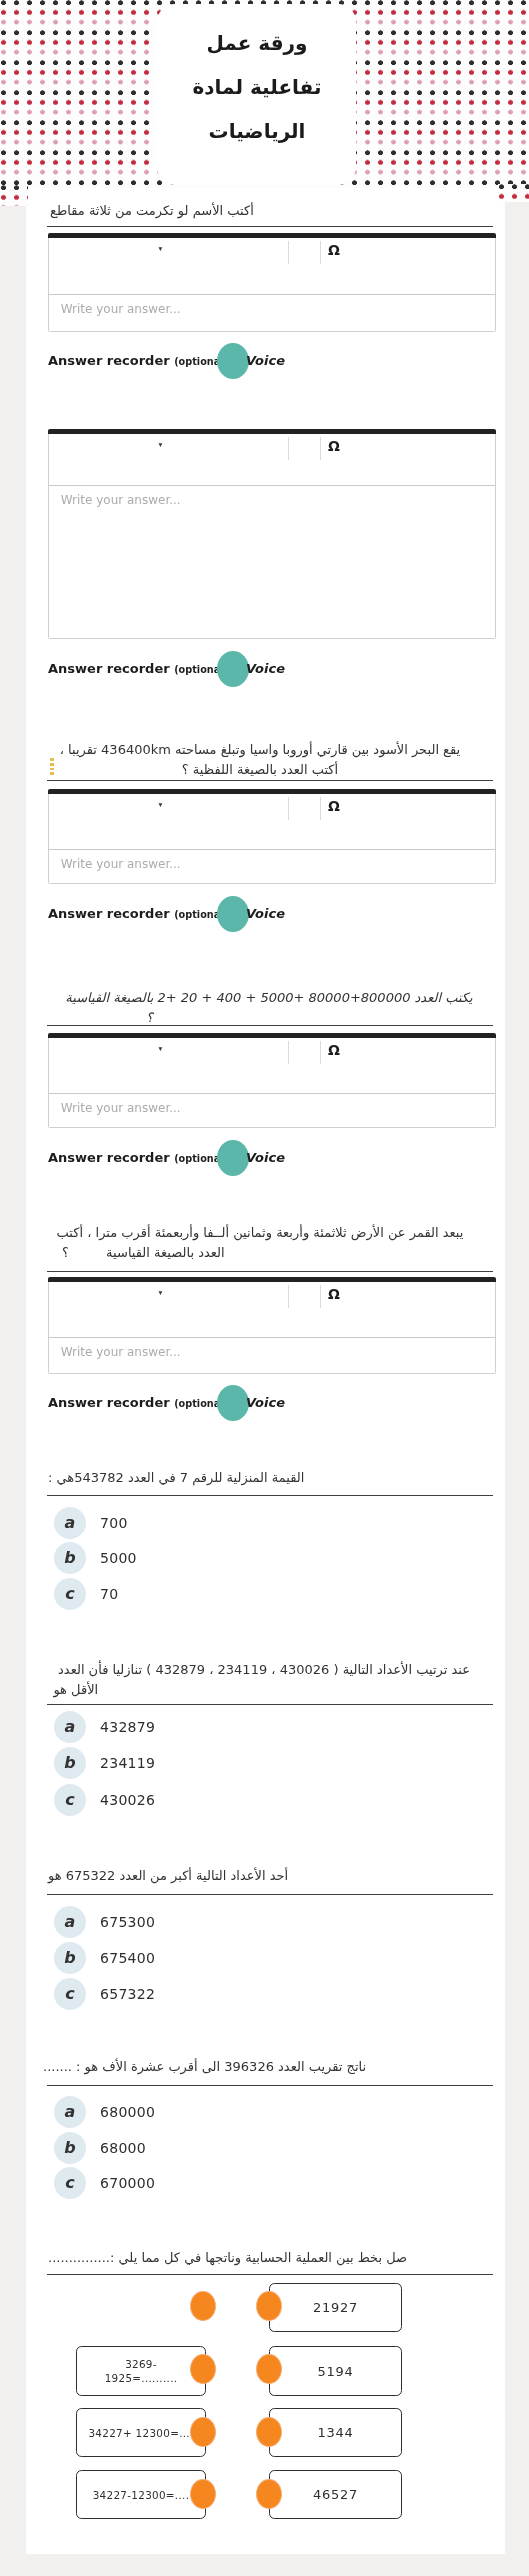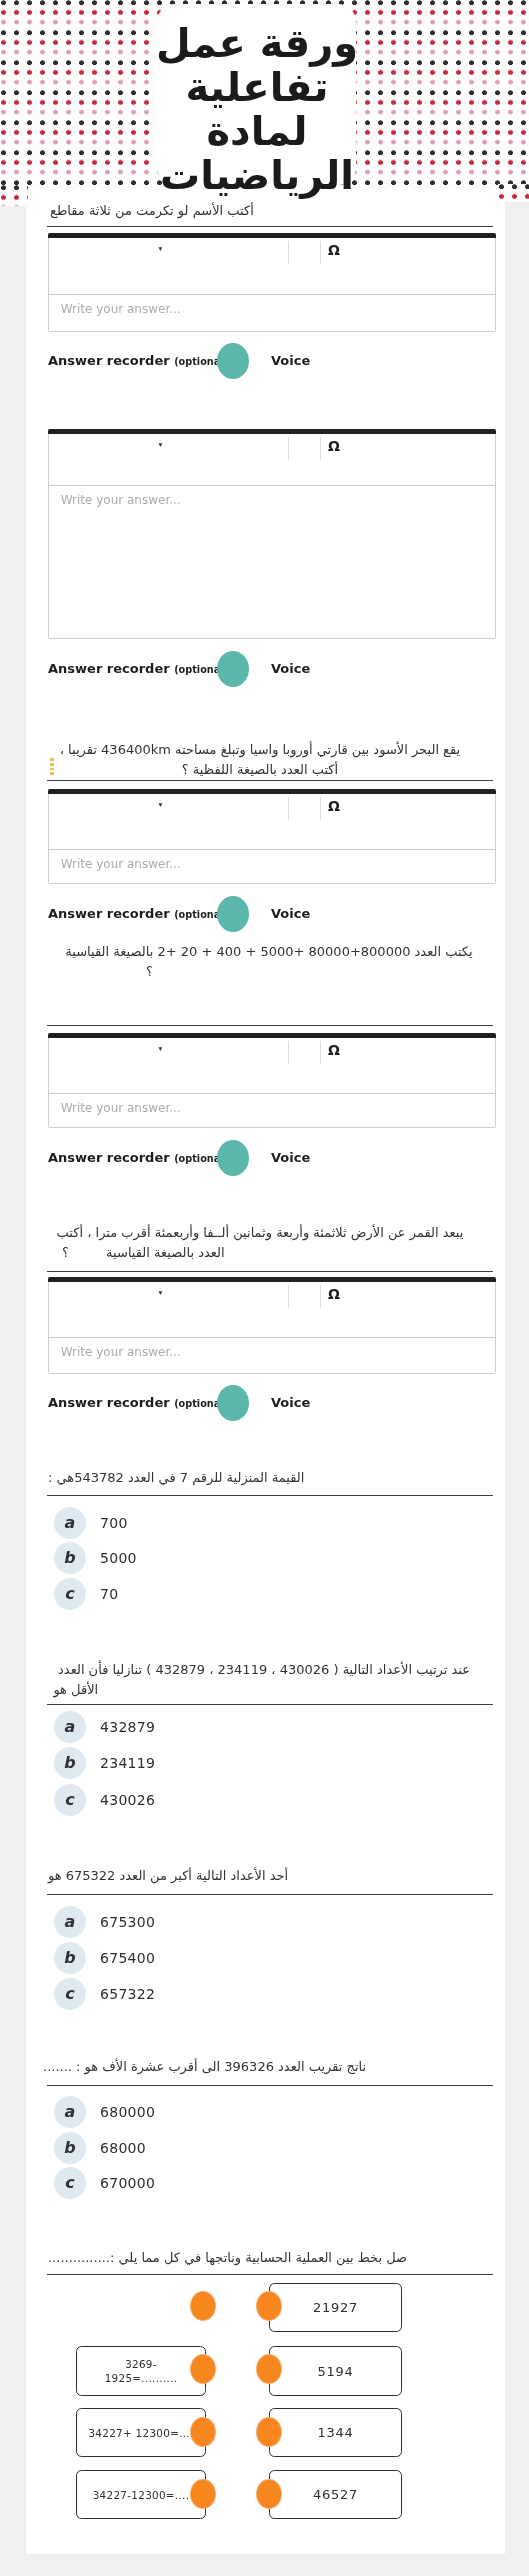--- a/index.html
+++ b/index.html
@@ -13,28 +13,28 @@
       radial-gradient(circle at 3.5px 2.8px,#2f2d2e 2.2px,rgba(0,0,0,0) 2.7px),
       radial-gradient(circle at 3.5px 2.8px,#c52b40 2.2px,rgba(0,0,0,0) 2.7px),
       radial-gradient(circle at 3.5px 2.8px,#dd9fb4 2.1px,rgba(0,0,0,0) 2.6px);
     background-size:13px 30px,13px 30px,13px 30px;
     background-position:0 0,0 9.7px,0 19.3px;}
   .header{position:absolute;left:0;top:0;width:530px;height:188px;}
   .blob-l{position:absolute;left:0;top:185px;width:28px;height:21px;}
   .blob-r{position:absolute;left:498px;top:184px;width:32px;height:18px;}
   .patch{position:absolute;left:157px;top:4.1px;width:199px;height:181px;background:#ffffff;border-radius:18px;}
   .title{position:absolute;left:152px;top:21px;width:210px;text-align:center;
-         font-weight:700;font-size:40px;line-height:44px;color:#1b1b1b;direction:rtl;}
+         font-weight:700;font-size:20px;line-height:44px;color:#1b1b1b;direction:rtl;}
 
   
   .q{position:absolute;direction:rtl;font-size:13px;color:#333333;}
   .q .l{white-space:nowrap;line-height:20px;}
   .q1{left:50px;top:201px;}
   .q2{left:48px;top:740px;width:424px;text-align:center;}
-  .q3{left:48px;top:942px;width:442px;text-align:center;}
+  .q3{left:48px;top:988px;width:442px;text-align:center;font-style:italic;}
   .q3 .l2{text-align:left;padding-left:98px;}
   .q4{left:48px;top:1223px;width:424px;text-align:center;}
   .q4 .l2{text-align:left;padding-left:14px;}
   .q5{left:48px;top:1468px;}
   .q6{left:52px;top:1660px;width:424px;text-align:center;}
   .q6 .l2{text-align:left;padding-left:1.4px;}
   .q7{left:48px;top:1866px;}
   .q8{left:43px;top:2057px;}
   .q9{left:48px;top:2248px;}
   .warn-icon{position:absolute;left:50px;top:758px;width:4.1px;height:17px;
@@ -65,21 +65,21 @@
     padding:7px 9.7px 0 11.7px;}
   .answer textarea::placeholder{color:#acacac;}
 
   
   .recorder{position:absolute;left:48px;height:36px;font-size:13px;font-weight:800;color:#1d1d1d;}
   .r1{top:343px;}.r2{top:651px;}.r3{top:896px;}.r4{top:1140px;}.r5{top:1385px;}
   .rec-line{line-height:36px;white-space:nowrap;}
   .rec-opt{font-size:9.7px;}
   .rec-circle{position:absolute;left:169px;top:0;width:32px;height:36px;border-radius:50%;
               background:#5ab7aa;cursor:pointer;}
-  .rec-voice{position:absolute;left:223px;top:0;line-height:36px;font-weight:800;}
+  .rec-voice{position:absolute;left:198px;top:0;line-height:36px;font-weight:800;font-style:italic;}
 
   
   .opt{position:absolute;left:54px;height:32px;cursor:pointer;}
   .o5a{top:1507px;}.o5b{top:1542px;}.o5c{top:1578px;}
   .o6a{top:1711px;}.o6b{top:1747px;}.o6c{top:1784px;}
   .o7a{top:1906px;}.o7b{top:1942px;}.o7c{top:1978px;}
   .o8a{top:2096px;}.o8b{top:2132px;}.o8c{top:2167px;}
   .opt-circle{position:absolute;left:0;top:0;width:32px;height:32px;border-radius:50%;background:#dfe9f0;
     text-align:center;line-height:32px;font-size:16px;font-style:italic;font-weight:600;color:#333;}
   .opt-value{position:absolute;left:46px;top:0;line-height:32px;font-size:14px;color:#2e2e2e;

